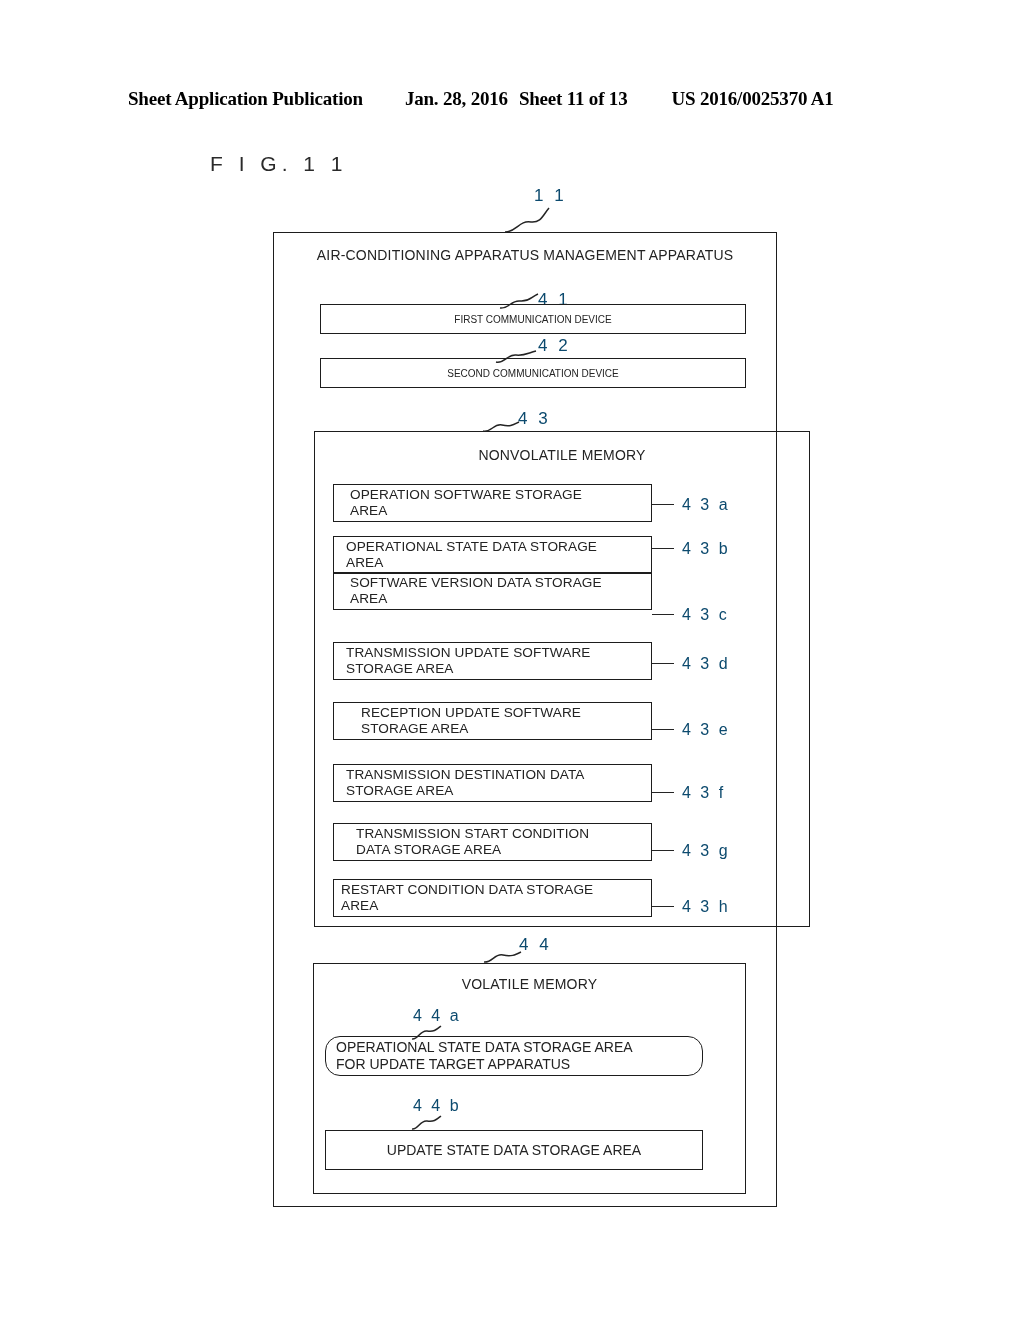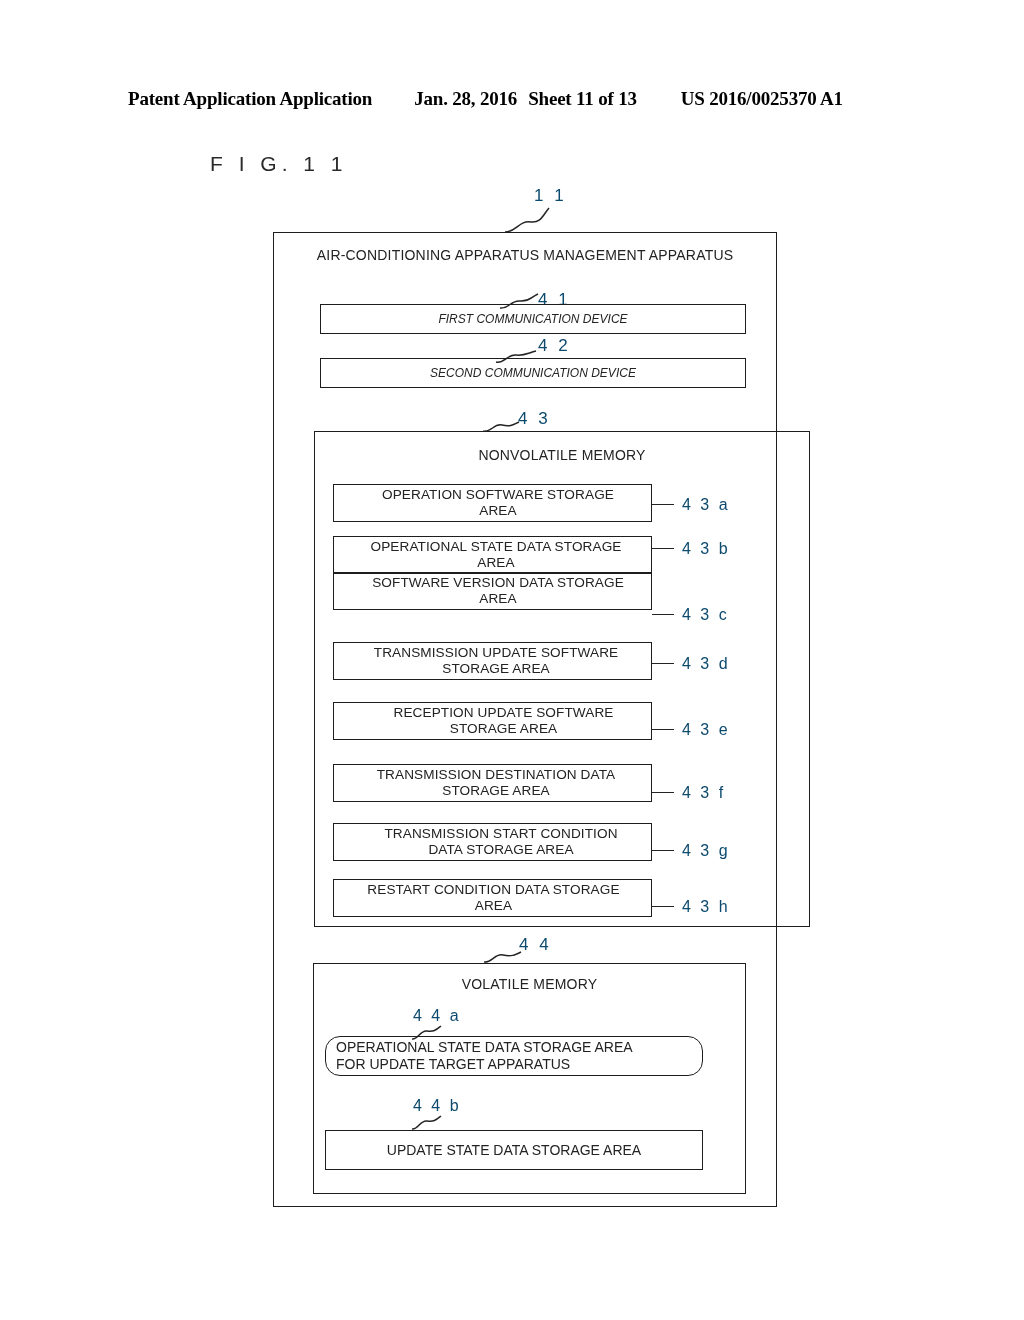--- a/index.html
+++ b/index.html
@@ -80,24 +80,23 @@
     height: 30px;
   }
   .comm-box-1 { top: 304px; }
   .comm-box-2 { top: 358px; }
   .comm-label {
     position: absolute;
     left: 0; right: 0;
     top: 50%;
     transform: translateY(-50%);
     text-align: center;
-    font-size: 12px;
+    font-size: 10px;
     color: #232323;
     white-space: nowrap;
-    font-style: italic;
   }
 
   .nvm-box {
     left: 314px;
     top: 431px;
     width: 496px;
     height: 496px;
   }
   .nvm-title { top: 15px; }
 
@@ -110,21 +109,20 @@
   .vm-title { top: 12px; }
 
   
   .storage-box {
     position: absolute;
     left: 333px;
     width: 319px;
     height: 38px;
     border: 1.5px solid #1d1d1d;
     box-sizing: border-box;
-    text-align: center;
   }
   .storage-text {
     position: absolute;
     top: 50%;
     transform: translateY(-50%);
     left: 7px;
     right: 5px;
     font-size: 13.6px;
     line-height: 16px;
     color: #232323;
@@ -180,21 +178,21 @@
   svg.leader-curve path {
     fill: none;
     stroke: #242424;
     stroke-width: 1.5;
   }
 </style>
 </head>
 <body>
 
 <div class="page-header">
-  <span class="hdr-pub">Patent Application Application</span>
+  <span class="hdr-pub">Sheet Application Publication</span>
   <span class="hdr-date">Jan. 28, 2016</span>
   <span class="hdr-sheet">Sheet 11 of 13</span>
   <span class="hdr-docnum">US 2016/0025370 A1</span>
 </div>
 
 <div class="fig-label">F I G.  1 1</div>
 
 <div class="ref" style="left:534px; top:186px;">1 1</div>
 <svg class="leader-curve" style="left:505px; top:205px;" width="60" height="34" viewBox="0 0 60 34">
   <path d="M0 27 C 12 27, 14 15, 26 17 C 36 18, 38 10, 44 3"></path>

